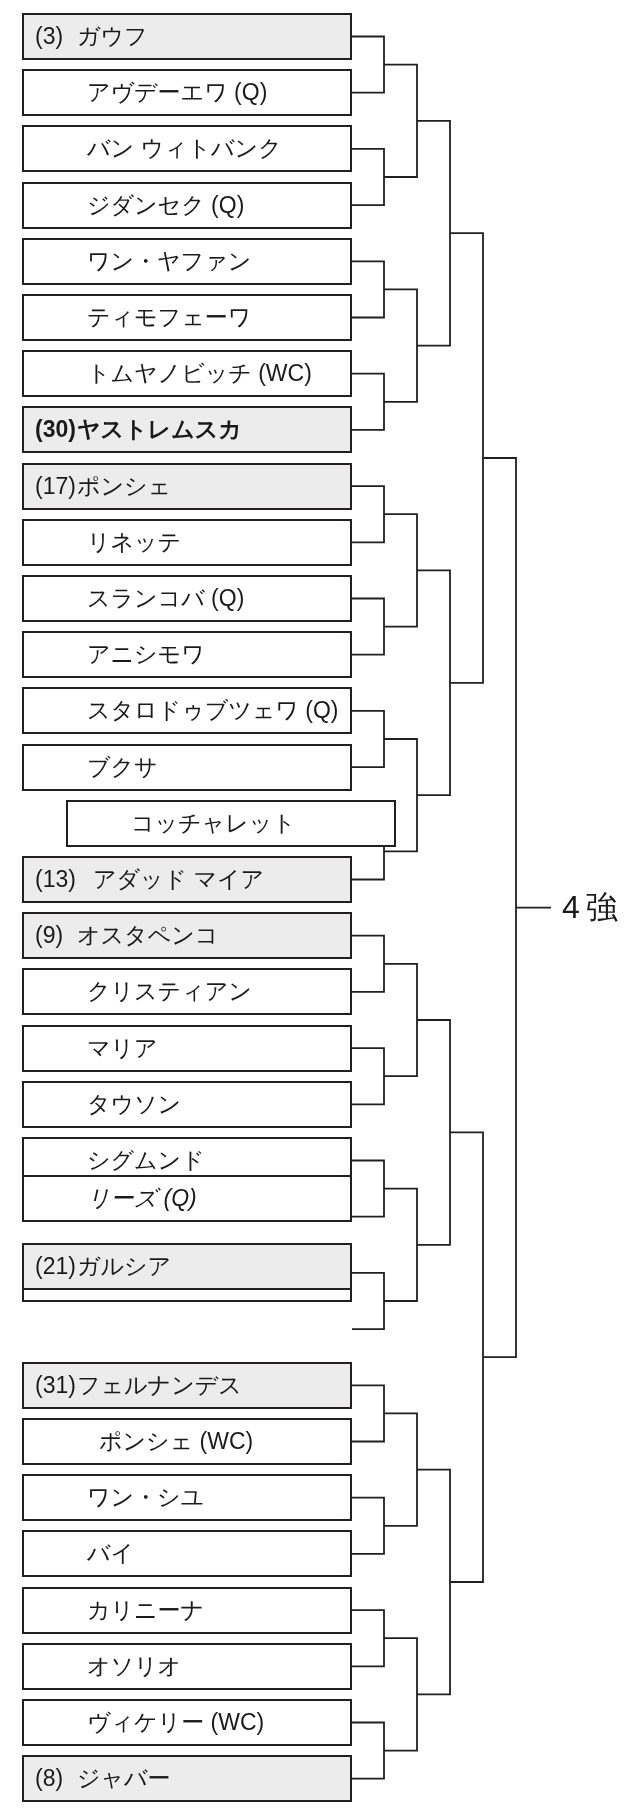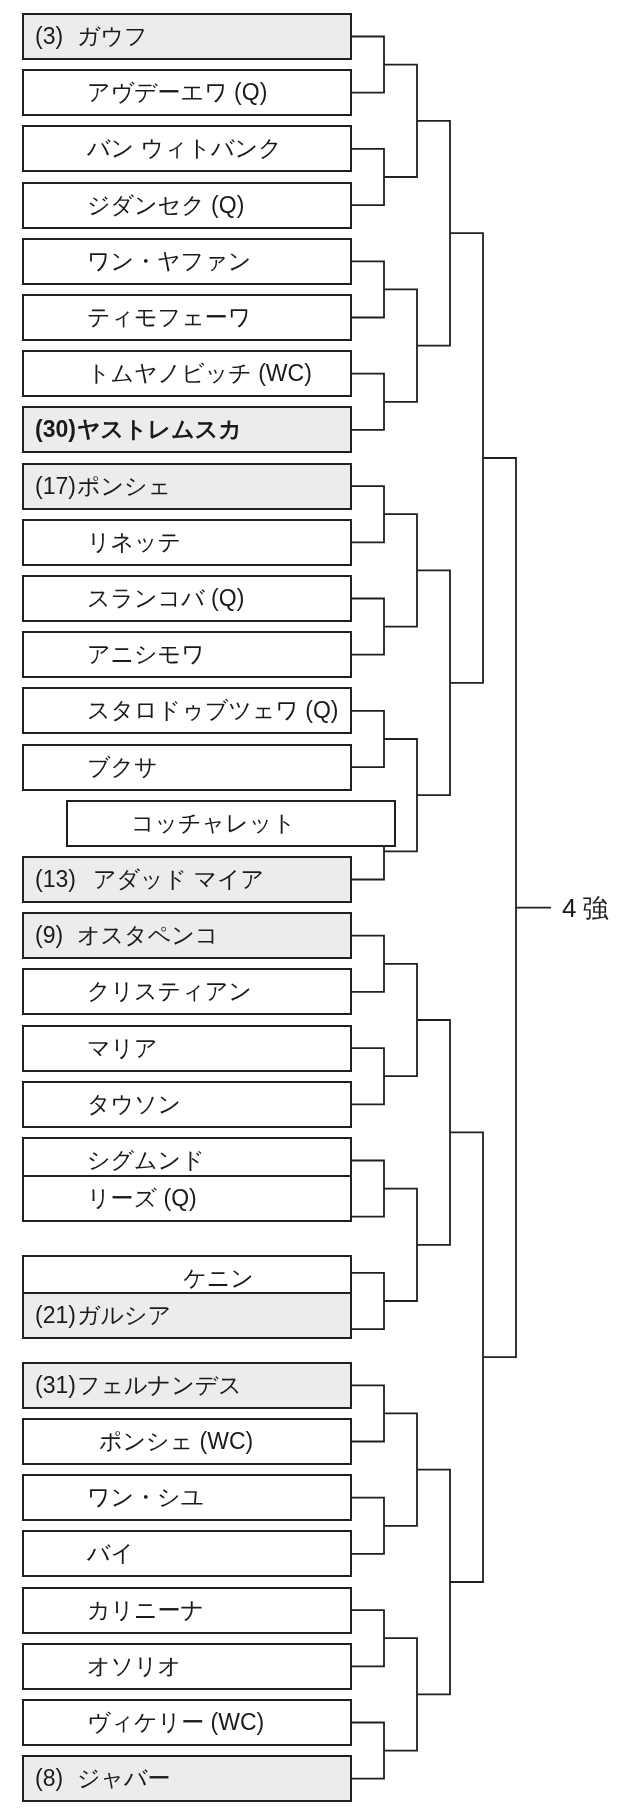--- a/index.html
+++ b/index.html
@@ -48,21 +48,21 @@
   .pname {
     white-space: nowrap;
     padding-left: 2px;
   }
   .pbox:not(.seeded) .pname {
     padding-left: 12px;
   }
   .result-label {
     position: absolute;
     transform: translateY(-50%);
-    font-size: 26px;
+    font-size: 32px;
     color: var(--text, #1a1a1a);
     letter-spacing: 6px;
     white-space: nowrap;
   }
 </style>
 </head>
 <body>
 
 <div class="canvas">
   <svg id="lines" width="630" height="1815" viewBox="0 0 630 1815">
@@ -150,25 +150,25 @@
         <span class="pname">タウソン</span>
       </div>
       <div class="pbox" style="top: 1137px;">
         <span class="seed"></span>
         <span class="pname">シグムンド</span>
       </div>
       <div class="pbox" style="top: 1255px; justify-content: center;">
         <span class="seed"></span>
         <span class="pname">ケニン</span>
       </div>
-      <div class="pbox" style="top: 1175px;">
+      <div class="pbox" style="top: 1175px; font-style: italic;">
         <span class="seed"></span>
         <span class="pname">リーズ (Q)</span>
       </div>
-      <div class="pbox seeded" style="top: 1292px;">
+      <div class="pbox seeded" style="top: 1243px;">
         <span class="seed">(21)</span>
         <span class="pname">ガルシア</span>
       </div>
       <div class="pbox seeded" style="top: 1361.8px;">
         <span class="seed">(31)</span>
         <span class="pname">フェルナンデス</span>
       </div>
       <div class="pbox" style="top: 1418px; padding-left: 12px;">
         <span class="seed"></span>
         <span class="pname">ポンシェ (WC)</span>

